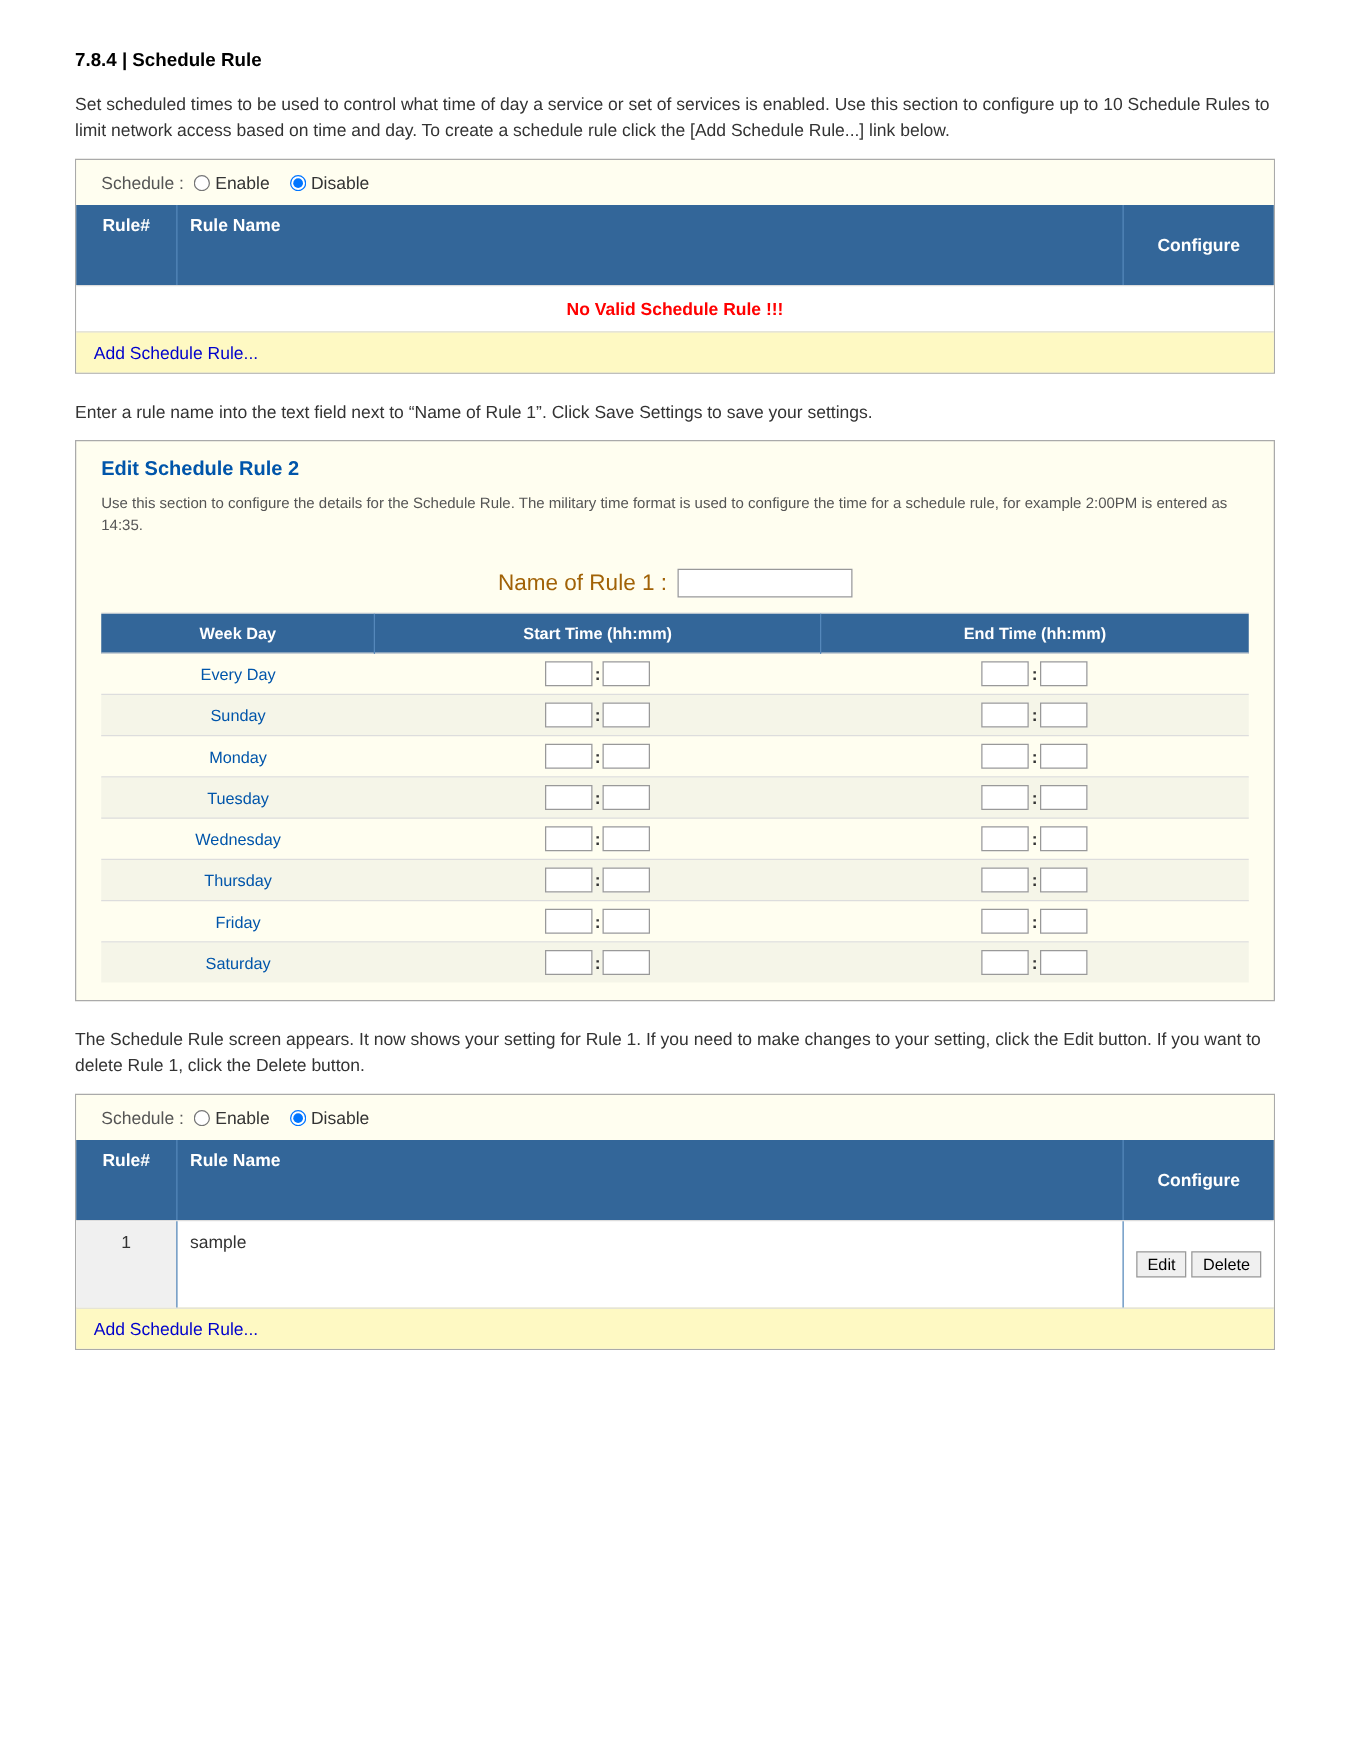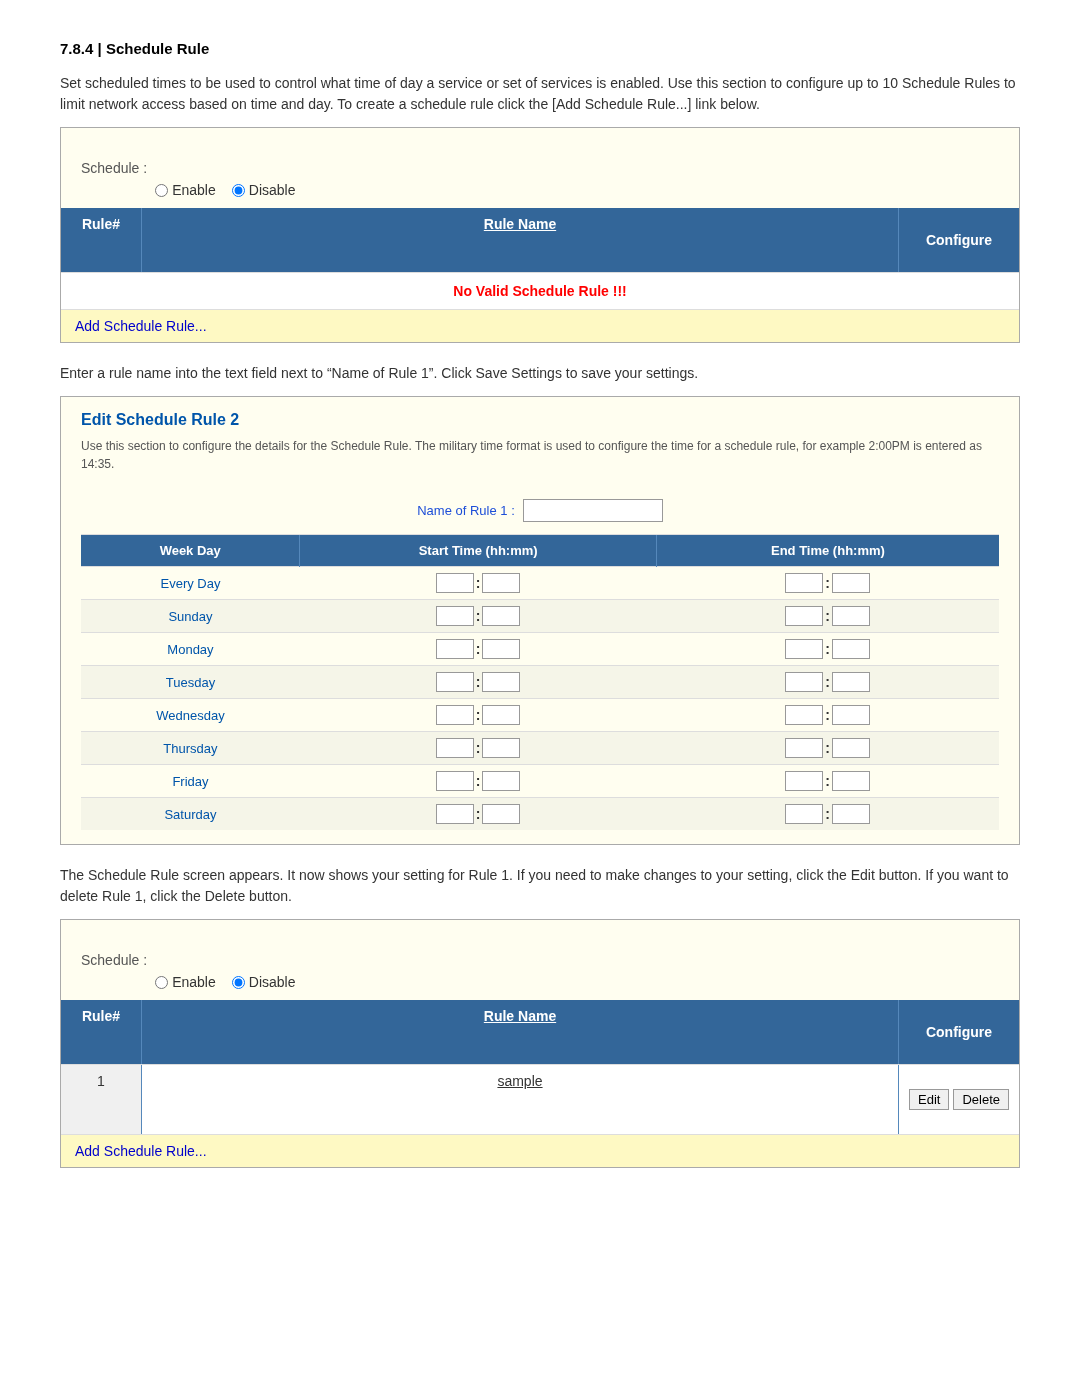--- a/index.html
+++ b/index.html
@@ -29,21 +29,20 @@
       background: #fffef0;
     }
     .schedule-label {
       color: #555;
       margin-right: 8px;
     }
     .radio-group {
       display: flex;
       align-items: center;
       gap: 16px;
-      margin-top: 44px;
     }
     .radio-group label {
       display: flex;
       align-items: center;
       gap: 4px;
       cursor: pointer;
     }
     .table-header {
       display: flex;
       background: #336699;
@@ -52,23 +51,22 @@
     }
     .col-rule {
       width: 81px;
       padding: 8px 10px;
       text-align: center;
       border-right: 1px solid #5588bb;
     }
     .col-name {
       flex: 1;
       padding: 8px 10px;
-      text-align: center;
+      text-align: left;
       border-right: 1px solid #5588bb;
-      text-decoration: underline;
     }
     .col-config {
       width: 120px;
       padding: 24px 10px;
       text-align: center;
     }
     .table-row-data {
       display: flex;
       background: #fff;
       border-top: 1px solid #ddd;
@@ -118,22 +116,22 @@
     .rule-name-row {
       background: #fffef0;
       padding: 12px 20px;
       display: flex;
       align-items: center;
       justify-content: center;
       gap: 8px;
       border-bottom: 1px solid #ddd;
     }
     .rule-name-row label {
-      color: #1d4ed8;
-      font-size: 13px;
+      color: #a16207;
+      font-size: 18px;
     }
     .rule-name-row input[type="text"] {
       width: 140px;
       padding: 3px 5px;
       border: 1px solid #999;
       font-size: 13px;
     }
     .edit-table {
       width: 100%;
       border-collapse: collapse;

